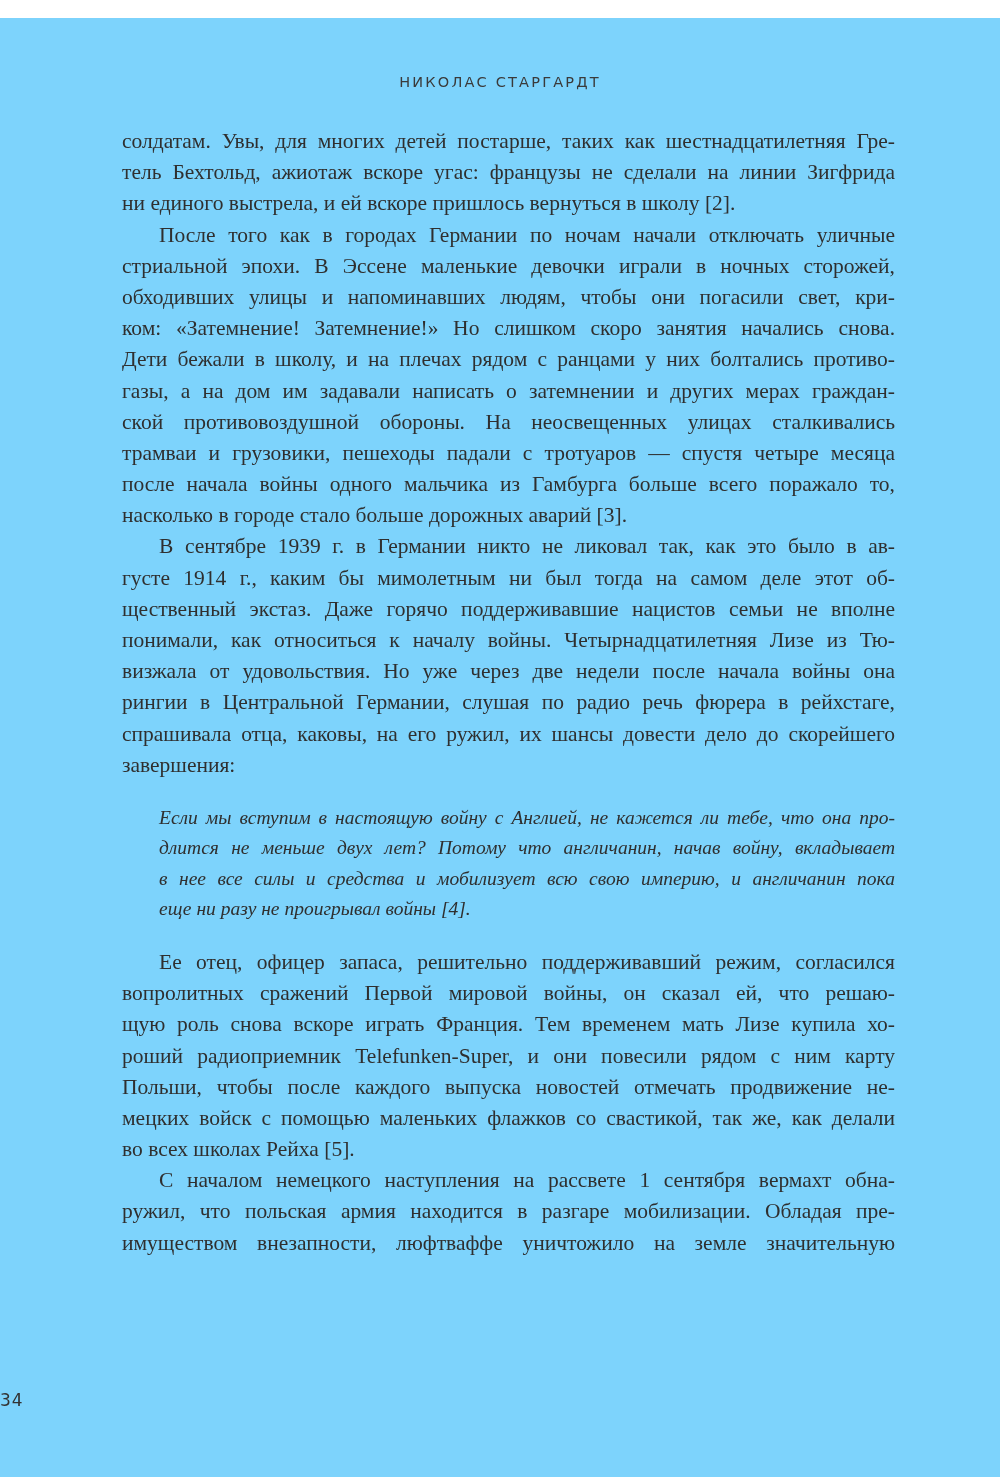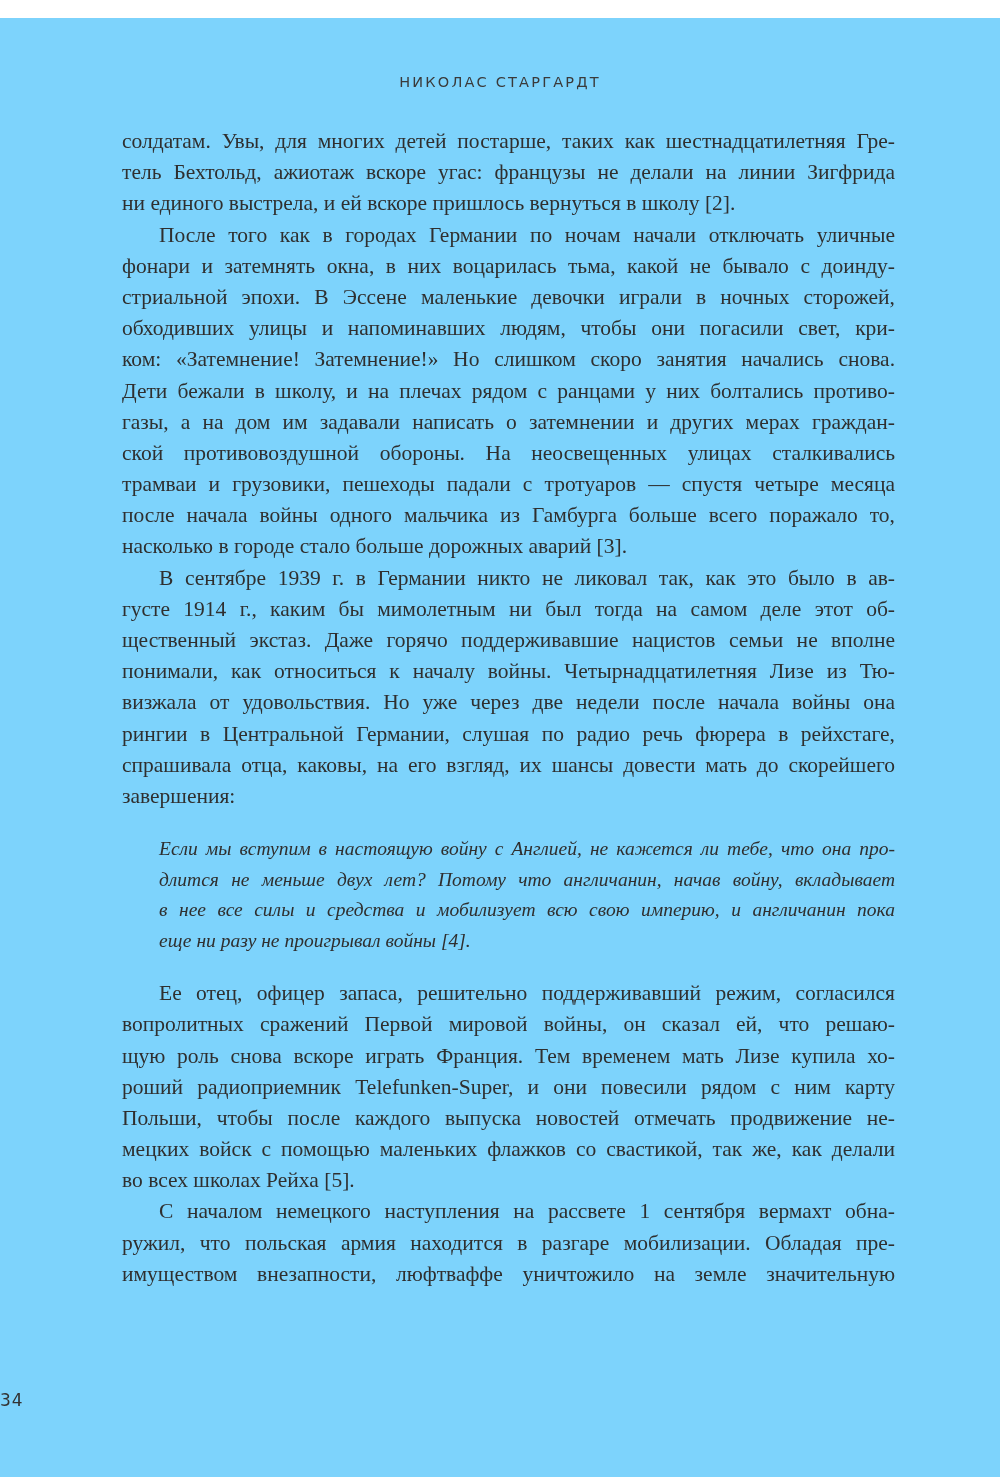--- a/index.html
+++ b/index.html
@@ -32,44 +32,43 @@
   }
 </style>
 </head>
 <body>
 
 <div class="page">
   <div class="running-head">НИКОЛАС СТАРГАРДТ</div>
   <div class="body-text" id="body-text">
       <div class="paragraph">
         <span class="line">солдатам. Увы, для многих детей постарше, таких как шестнадцатилетняя Гре-</span>
-        <span class="line">тель Бехтольд, ажиотаж вскоре угас: французы не делали на линии Зигфрида</span>
+        <span class="line">тель Бехтольд, ажиотаж вскоре угас: французы не сделали на линии Зигфрида</span>
         <span class="line last">ни единого выстрела, и ей вскоре пришлось вернуться в школу [2].</span>
       </div>
       <div class="paragraph">
         <span class="line indent">После того как в городах Германии по ночам начали отключать уличные</span>
-        <span class="line">фонари и затемнять окна, в них воцарилась тьма, какой не бывало с доинду-</span>
         <span class="line">стриальной эпохи. В Эссене маленькие девочки играли в ночных сторожей,</span>
         <span class="line">обходивших улицы и напоминавших людям, чтобы они погасили свет, кри-</span>
         <span class="line">ком: «Затемнение! Затемнение!» Но слишком скоро занятия начались снова.</span>
         <span class="line">Дети бежали в школу, и на плечах рядом с ранцами у них болтались противо-</span>
         <span class="line">газы, а на дом им задавали написать о затемнении и других мерах граждан-</span>
         <span class="line">ской противовоздушной обороны. На неосвещенных улицах сталкивались</span>
         <span class="line">трамваи и грузовики, пешеходы падали с тротуаров — спустя четыре месяца</span>
         <span class="line">после начала войны одного мальчика из Гамбурга больше всего поражало то,</span>
         <span class="line last">насколько в городе стало больше дорожных аварий [3].</span>
       </div>
       <div class="paragraph">
         <span class="line indent">В сентябре 1939 г. в Германии никто не ликовал так, как это было в ав-</span>
         <span class="line">густе 1914 г., каким бы мимолетным ни был тогда на самом деле этот об-</span>
         <span class="line">щественный экстаз. Даже горячо поддерживавшие нацистов семьи не вполне</span>
         <span class="line">понимали, как относиться к началу войны. Четырнадцатилетняя Лизе из Тю-</span>
         <span class="line">визжала от удовольствия. Но уже через две недели после начала войны она</span>
         <span class="line">рингии в Центральной Германии, слушая по радио речь фюрера в рейхстаге,</span>
-        <span class="line">спрашивала отца, каковы, на его взгляд, их шансы довести мать до скорейшего</span>
+        <span class="line">спрашивала отца, каковы, на его ружил, их шансы довести дело до скорейшего</span>
         <span class="line last">завершения:</span>
       </div>
       <div class="quote">
         <span class="line">Если мы вступим в настоящую войну с Англией, не кажется ли тебе, что она про-</span>
         <span class="line">длится не меньше двух лет? Потому что англичанин, начав войну, вкладывает</span>
         <span class="line">в нее все силы и средства и мобилизует всю свою империю, и англичанин пока</span>
         <span class="line last">еще ни разу не проигрывал войны [4].</span>
       </div>
       <div class="paragraph">
         <span class="line indent">Ее отец, офицер запаса, решительно поддерживавший режим, согласился</span>

